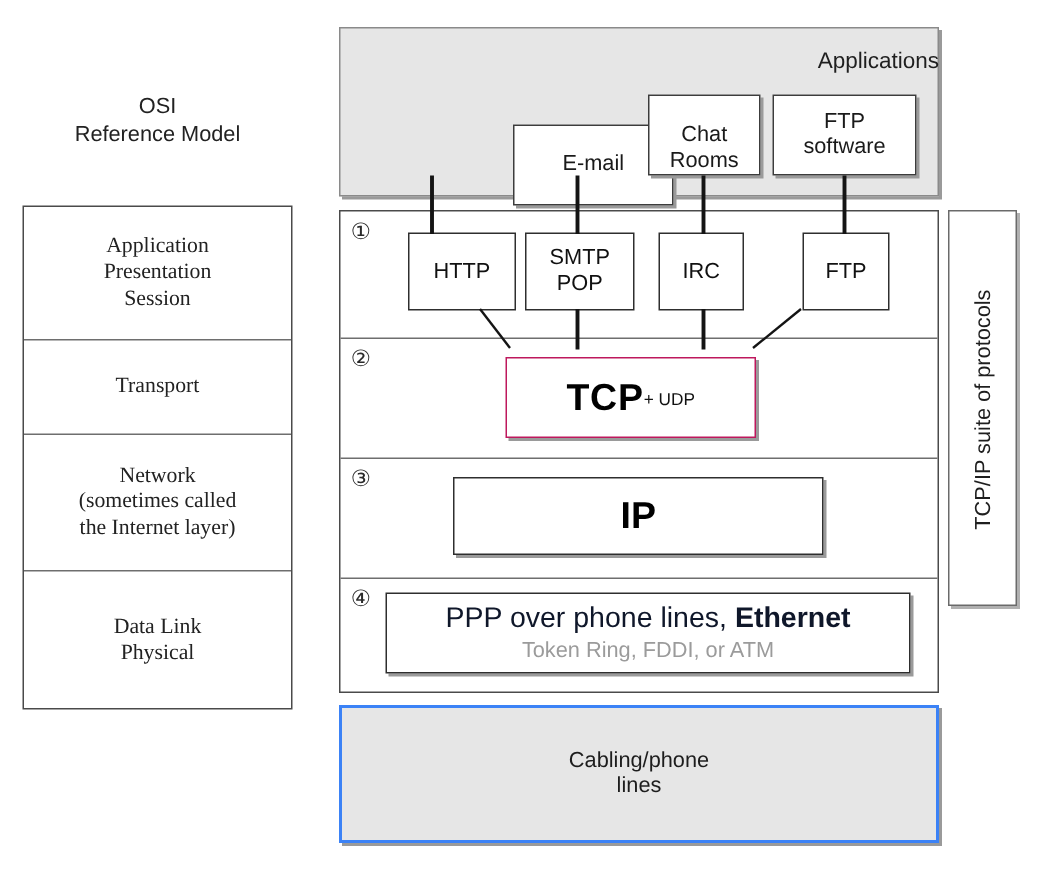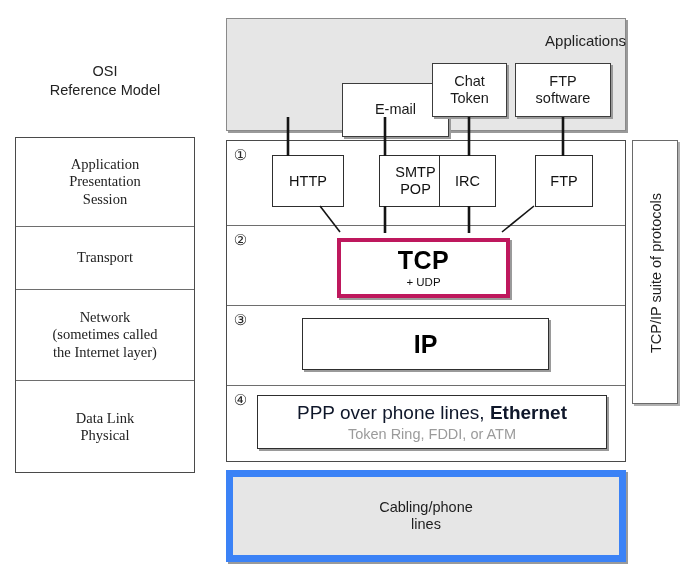--- a/index.html
+++ b/index.html
@@ -75,21 +75,21 @@
     background: #ffffff;
     border: 1px solid #3c3c3c;
     box-shadow: 2px 2px 0 0 #9a9a9a;
     font-size: 14.5px;
     color: #1a1a1a;
     top: 63px;
     height: 54px;
   }
   #app-0 { left: 241px; width: 93px; }
   #app-1 { left: 342px; width: 107px; margin-top: 20px; }
-  #app-2 { left: 432px; width: 75px; }
+  #app-2 { left: 432px; width: 75px; align-items: flex-end; }
   #app-3 { left: 515px; width: 96px; }
 
   
   #layer-stack {
     left: 226px; top: 140px; width: 400px; height: 322px;
     border: 1px solid #4a4a4a;
     background: #ffffff;
   }
   .layer-row {
     position: relative;
@@ -120,33 +120,32 @@
     border: 1px solid #2e2e2e;
     display: flex;
     align-items: center;
     justify-content: center;
     text-align: center;
     line-height: 1.15;
     font-size: 14.5px;
     color: #111;
   }
   #proto-http { left: 22px; top: 14px; width: 72px; height: 52px; margin-left: 23px; }
-  #proto-smtp { left: 123px; top: 14px; width: 73px; height: 52px; margin-left: 29px; }
+  #proto-smtp { left: 123px; top: 14px; width: 73px; height: 52px; }
   #proto-irc  { left: 212px; top: 14px; width: 57px; height: 52px; }
   #proto-ftp  { left: 308px; top: 14px; width: 58px; height: 52px; }
 
   
   #tcp-box {
     position: absolute;
     left: 110px; top: 12px; width: 165px; height: 52px;
     background: #ffffff;
-    border: 4px solid #be185d;
-    box-shadow: 2px 2px 0 0 #9a9a9a;
-    display: flex;
-    flex-direction: column;
+    border: 1px solid #be185d;
+    box-shadow: 2px 2px 0 0 #9a9a9a;
+    display: flex;
     align-items: center;
     justify-content: center;
   }
   #tcp-main { font-size: 25px; font-weight: bold; letter-spacing: 0.5px; color: #000; line-height: 1; }
   #tcp-sub  { font-size: 11.5px; color: #111; margin-top: 3px; }
 
   
   #ip-box {
     position: absolute;
     left: 75px; top: 12px; width: 245px; height: 50px;
@@ -195,21 +194,21 @@
     transform: rotate(180deg);
     font-size: 14.5px;
     color: #1e1e1e;
     white-space: nowrap;
   }
 
   
   #cabling-panel {
     left: 226px; top: 470px; width: 400px; height: 92px;
     background: #e6e6e6;
-    border: 7px solid #3b82f6;
+    border: 2px solid #3b82f6;
     box-shadow: 2px 2px 0 0 #9a9a9a;
     font-size: 14.5px;
     color: #1d1d1d;
   }
   #connector-svg {
     position: absolute;
     left: 0; top: 0;
     width: 700px; height: 581px;
     pointer-events: none;
   }
@@ -256,21 +255,21 @@
   <div class="abs" id="apps-title">Applications</div>
 
   <div class="abs ctr app-box" id="app-1">
     <div>
       <div>E-mail</div>
     </div>
   </div>
   <div class="abs ctr app-box" id="app-2">
     <div>
       <div>Chat</div>
-      <div>Token</div>
+      <div>Rooms</div>
     </div>
   </div>
   <div class="abs ctr app-box" id="app-3">
     <div>
       <div>FTP</div>
       <div>software</div>
     </div>
   </div>
 
   <div class="abs" id="layer-stack">

